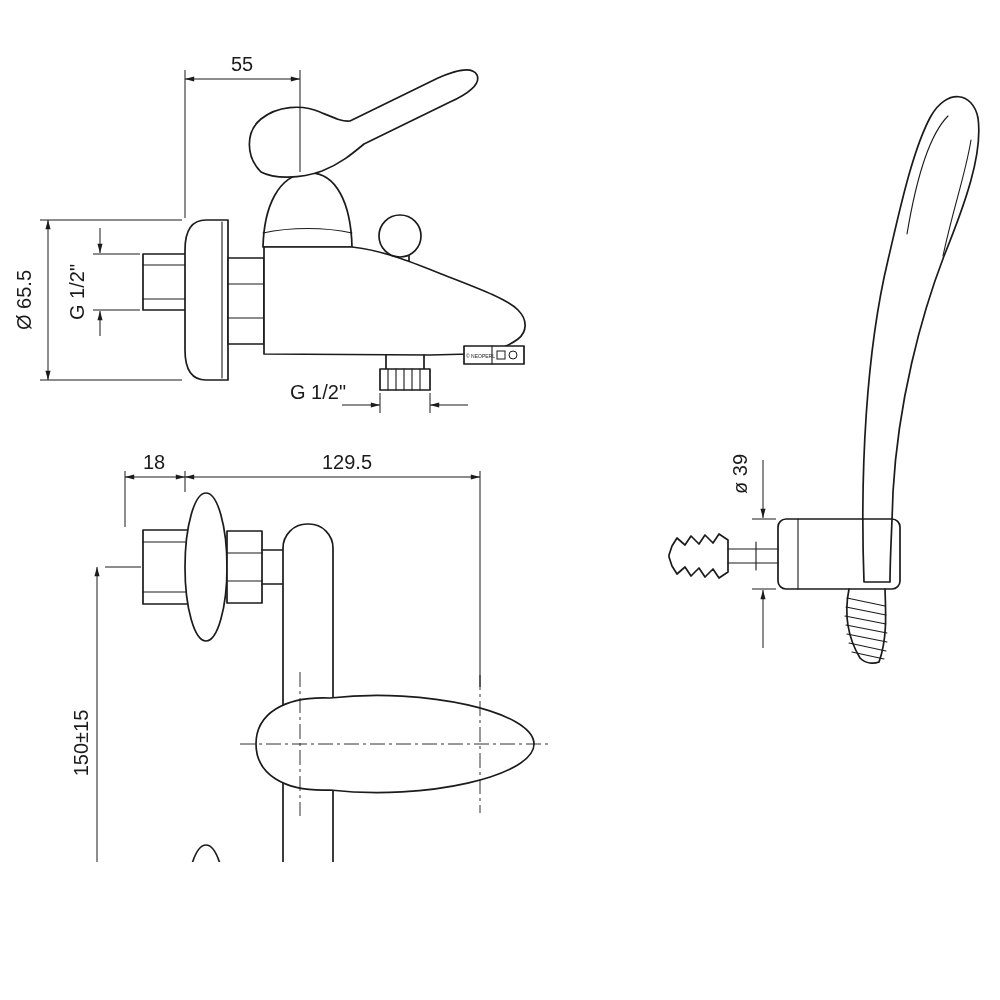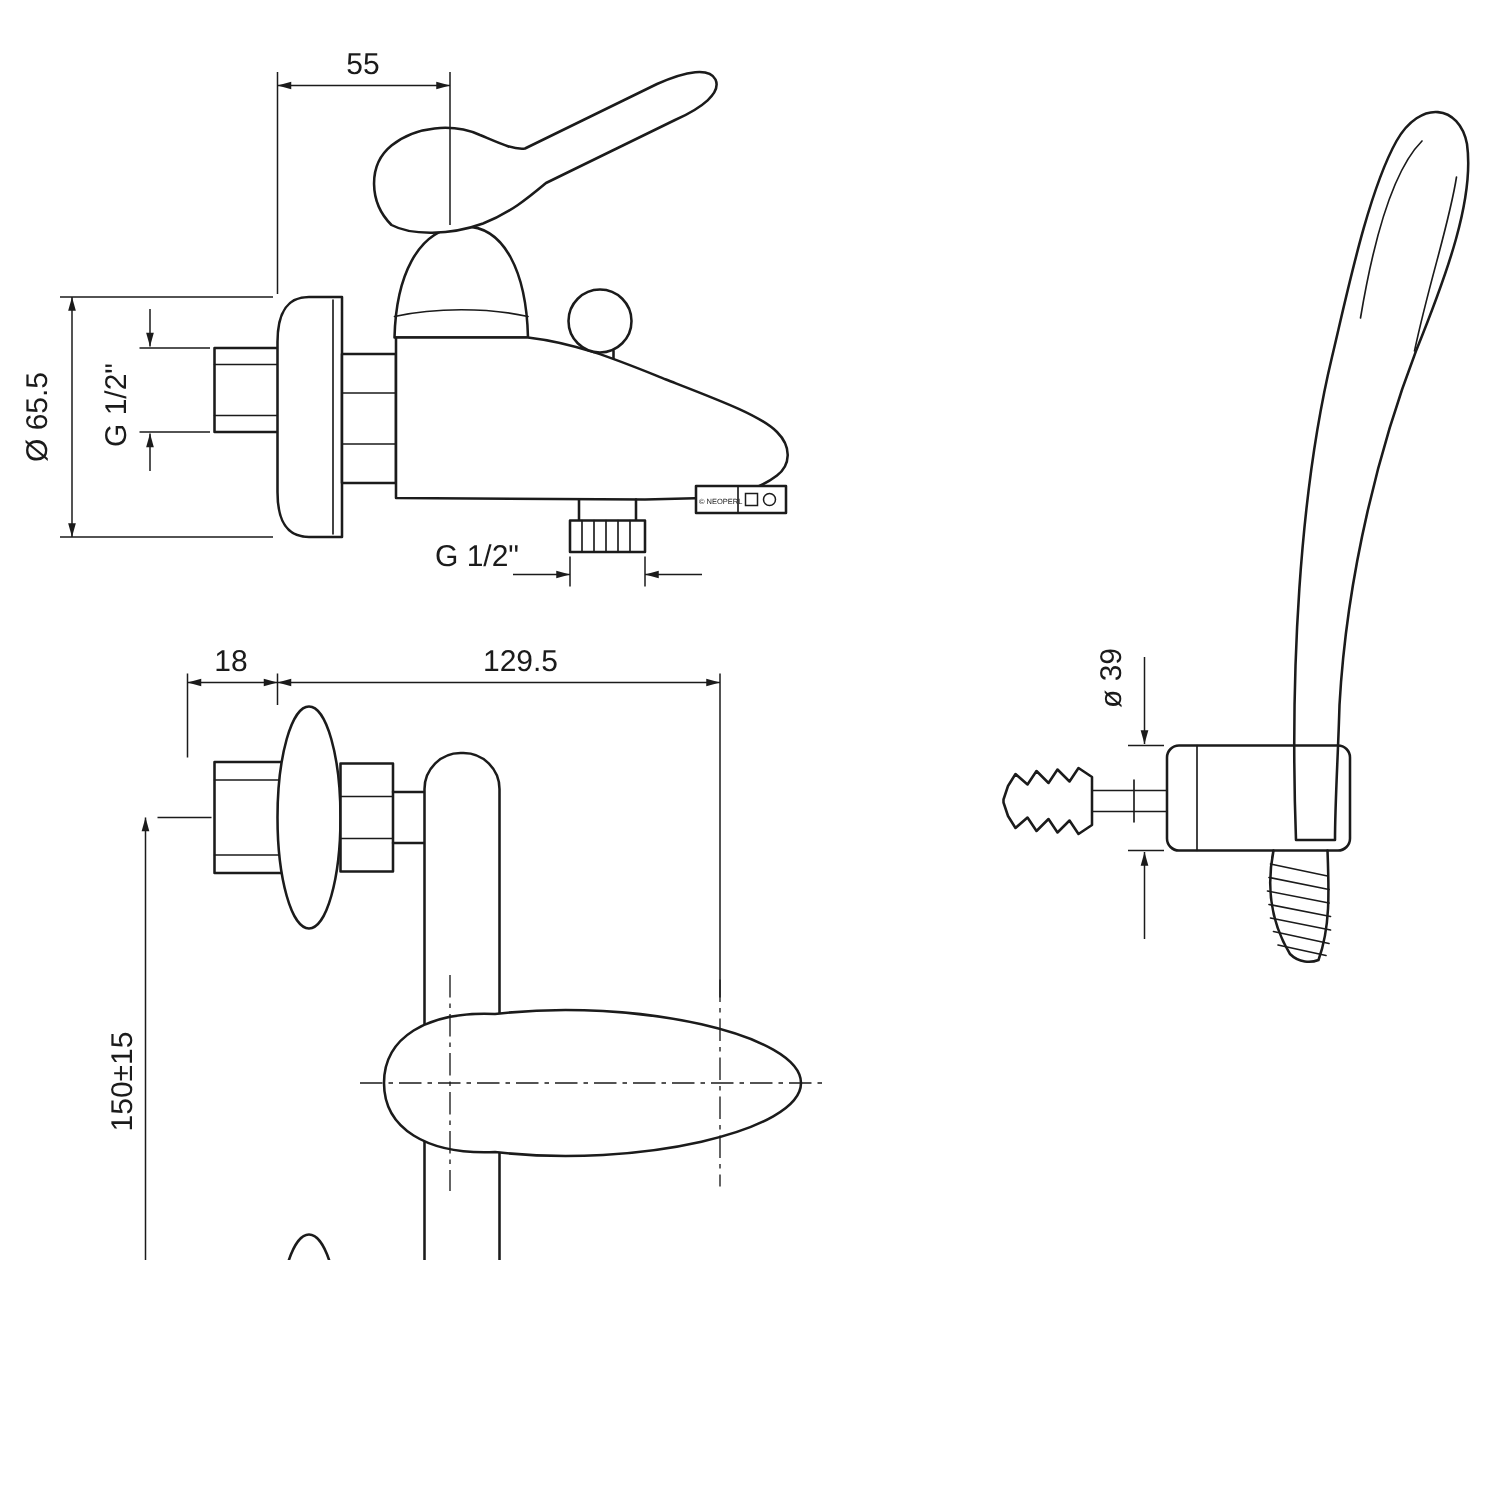--- a/index.html
+++ b/index.html
@@ -1,17 +1,17 @@
 <!DOCTYPE html>
 <html style="--line: #1b1b1b; --bg: #ffffff;"><head>
 <meta charset="utf-8">
 <style>
   :root{ --line:#1b1b1b; --bg:#ffffff; }
   html,body{ margin:0; padding:0; background:var(--bg); }
-  .canvas{ position:relative; width:1000px; height:840px; background:var(--bg); overflow:hidden; }
+  .canvas{ position:relative; width:1000px; height:840px; background:var(--bg); overflow:hidden;margin-top:22px; }
   svg{ display:block; }
   .obj { fill:none; stroke:var(--line); stroke-width:1.7; stroke-linejoin:round; stroke-linecap:round; }
   .objf{ fill:#ffffff; stroke:var(--line); stroke-width:1.7; stroke-linejoin:round; }
   .thin{ stroke-width:1.1; }
   .dim { fill:none; stroke:var(--line); stroke-width:1; }
   .cl  { fill:none; stroke:var(--line); stroke-width:.9; stroke-dasharray:15 4 3 4; }
   .dimtext { font-family:"Liberation Sans", sans-serif; font-size:20px; fill:var(--line); }
   .tinytext{ font-family:"Liberation Sans", sans-serif; font-size:5px; fill:var(--line); }
 </style>
 </head>

